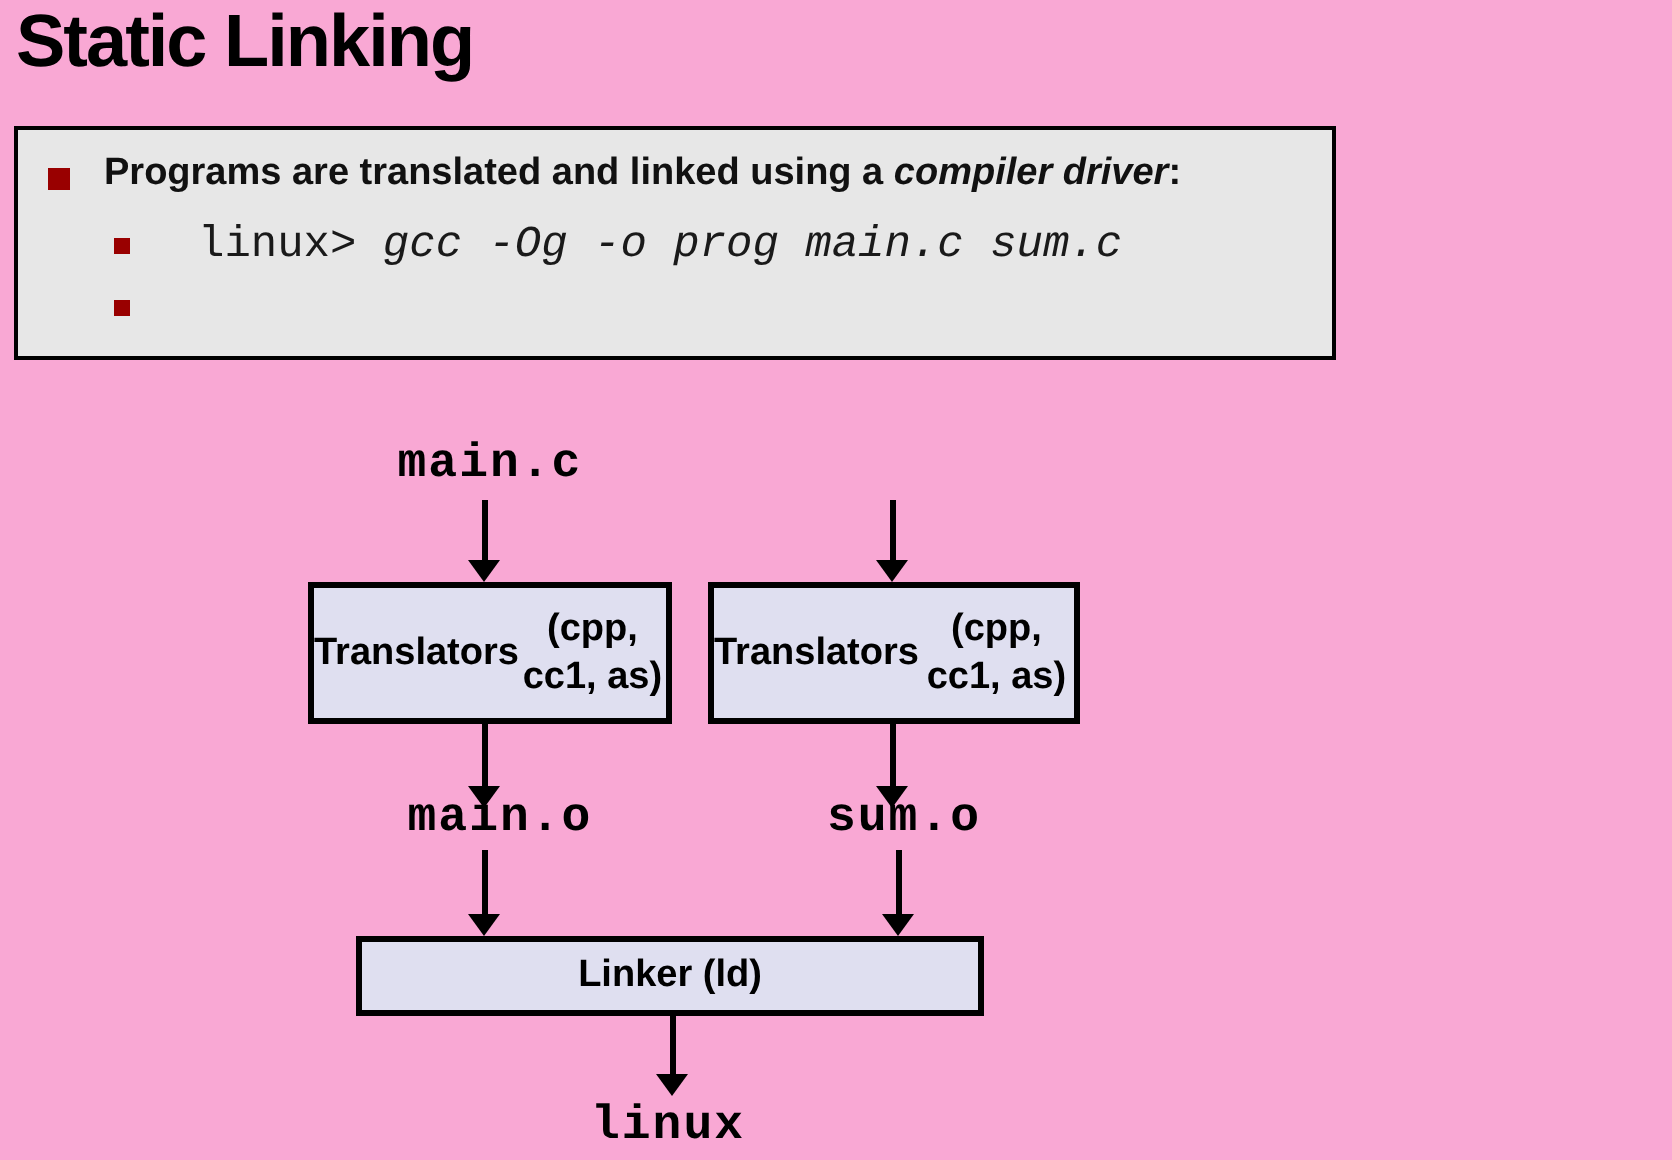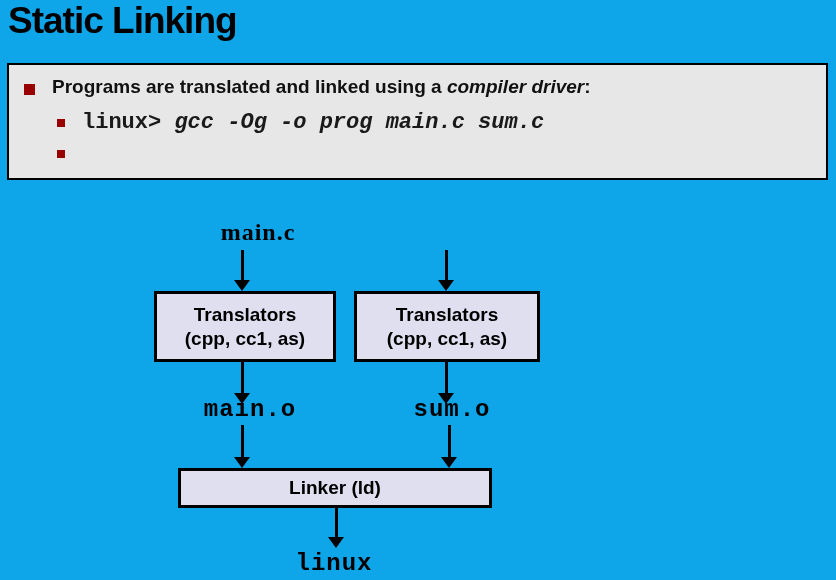--- a/index.html
+++ b/index.html
@@ -6,40 +6,40 @@
     --red: #990000;
     --box-fill: #dfdff0;
     --callout-fill: #e7e7e7;
   }
   * { margin: 0; padding: 0; box-sizing: border-box; }
   html, body { background: #ffffff; }
   .slide {
     position: relative;
     width: 836px;
     height: 580px;
-    background: #0ea5e9;
+    background: #f9a8d4;
     font-family: "Liberation Sans", sans-serif;
     overflow: hidden;
   }
   .title {
     position: absolute;
     left: 8px;
     top: 0px;
     font-size: 37px;
     font-weight: 700;
     color: #000;
     letter-spacing: -1px;
     line-height: 1.15;
   }
   
   .callout {
     position: absolute;
     left: 7px;
     top: 63px;
-    width: 821px;
+    width: 661px;
     height: 117px;
     background: var(--callout-fill);
     border: 2px solid #000;
   }
   .bullet-sq {
     position: absolute;
     width: 11px;
     height: 11px;
     background: var(--red);
   }
@@ -54,24 +54,24 @@
     left: 43px;
     top: 11px;
     font-size: 19px;
     font-weight: 700;
     color: #111;
     white-space: nowrap;
   }
   .b1-text em { font-style: italic; }
   .cmd {
     position: absolute;
-    left: 73px;
+    left: 90px;
     font-family: "Liberation Mono", "DejaVu Sans Mono", monospace;
     font-size: 22px;
-    font-weight: 700;
+    font-weight: 400;
     color: #1a1a1a;
     white-space: nowrap;
   }
   .cmd em { font-style: italic; }
   
   .file-label {
     position: absolute;
     width: 140px;
     text-align: center;
     font-family: "Liberation Mono", "DejaVu Sans Mono", monospace;
@@ -79,21 +79,21 @@
     font-size: 24px;
     letter-spacing: 1px;
     color: #000;
     white-space: nowrap;
   }
   .node {
     position: absolute;
     background: var(--box-fill);
     border: 3px solid #000;
     display: flex;
-    flex-direction: column;
+    flex-direction: row;
     align-items: center;
     justify-content: center;
     font-size: 19px;
     font-weight: 700;
     color: #000;
     line-height: 1.25;
     text-align: center;
   }
   .arrow {
     position: absolute;
@@ -121,21 +121,21 @@
   <div class="callout">
     <span class="bullet-sq" style="left:15px; top:19px;"></span>
     <p class="b1-text"><span>Programs are translated and linked using a </span><em>compiler driver</em><span>:</span></p>
 
     <span class="sub-sq" style="left:48px; top:54px;"></span>
     <p class="cmd" style="top:45px;"><span>linux&gt; </span><em>gcc -Og -o prog main.c sum.c</em></p>
 
     <span class="sub-sq" style="left:48px; top:85px;"></span>
   </div>
 
-  <div class="file-label" style="left:188px; top:219px;font-family:Liberation Serif, serif;">main.c</div>
+  <div class="file-label" style="left:175px; top:219px;">main.c</div>
 
   <div class="arrow" style="left:242px; top:250px; height:41px;">
     <i class="shaft"></i>
       <i class="head"></i>
   </div>
   <div class="arrow" style="left:446px; top:250px; height:41px;">
     <i class="shaft"></i>
       <i class="head"></i>
   </div>
 

